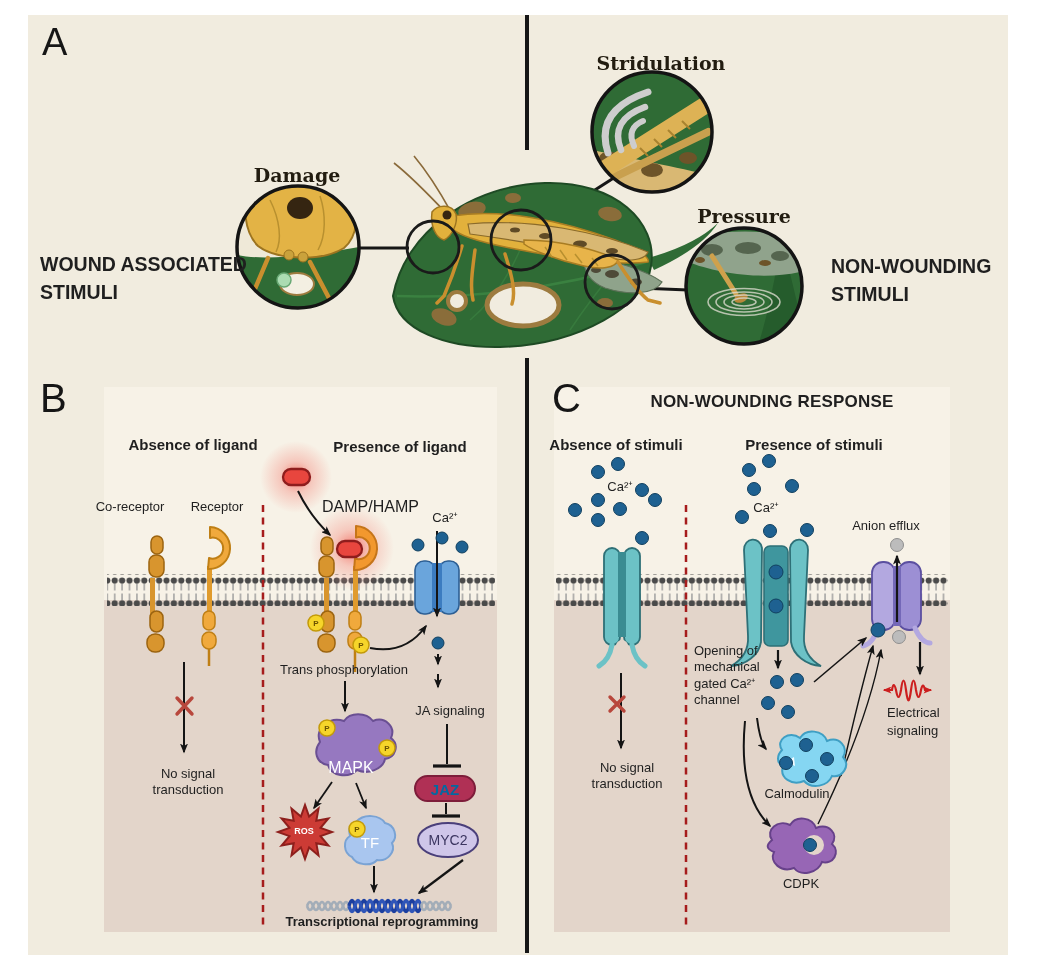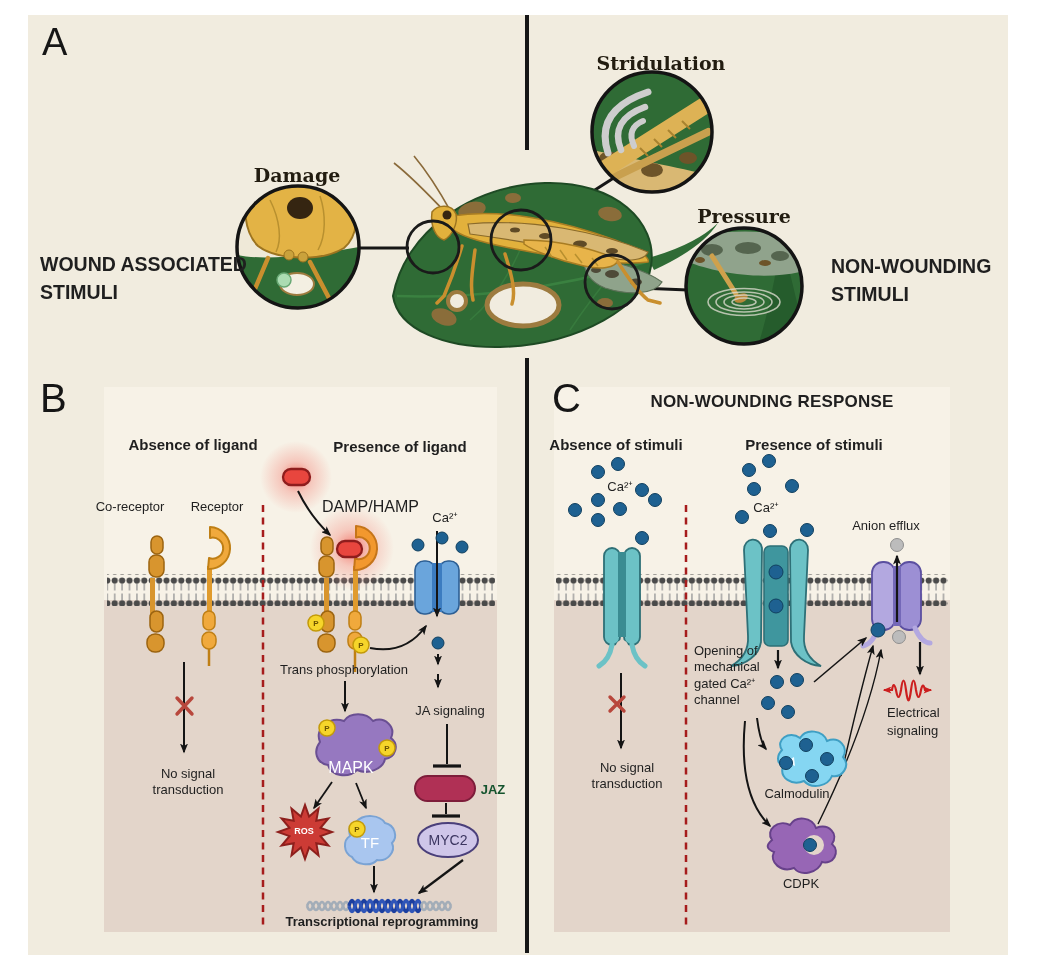--- a/index.html
+++ b/index.html
@@ -365,21 +365,21 @@
   <div class="lbl ctr" style="left:217px;top:499px;">Receptor</div>
   <div class="lbl ctr" style="left:445px;top:510px;">Ca²⁺</div>
   <div class="lbl ctr" style="left:344px;top:662px;">Trans phosphorylation</div>
   <div class="lbl ctr" style="left:450px;top:703px;">JA signaling</div>
   <div class="lbl ctr wrapped" style="left:188px;top:766px;width:115px;">No signal transduction</div>
   <div class="lbl ctr" style="left:382px;top:914px;font-weight:bold;">Transcriptional reprogramming</div>
 
   <div class="mol white-t" style="left:351px;top:748px;font-size:16px;margin-top:20px;">MAPK</div>
   <div class="mol white-t b" style="left:304px;top:831px;font-size:9px;">ROS</div>
   <div class="mol white-t" style="left:370px;top:842px;font-size:15px;">TF</div>
-  <div class="mol b" style="left:445px;top:789px;font-size:13px;color:#14532d;margin-left:48px;">JAZ</div>
+  <div class="mol b" style="left:445px;top:789px;font-size:15px;color:#0369a1;">JAZ</div>
   <div class="mol" style="left:448px;top:840px;font-size:14px;color:#3b3560;">MYC2</div>
   <div class="mol p-lbl" style="left:316px;top:623px;">P</div>
   <div class="mol p-lbl" style="left:361px;top:645px;">P</div>
   <div class="mol p-lbl" style="left:327px;top:728px;">P</div>
   <div class="mol p-lbl" style="left:387px;top:748px;">P</div>
   <div class="mol p-lbl" style="left:357px;top:829px;">P</div>
 
   <div class="lbl panel-letter" style="left:552px;top:374px;">C</div>
   <div class="lbl sec-title ctr" style="left:772px;top:392px;">NON-WOUNDING RESPONSE</div>
   <div class="lbl sub-hd ctr" style="left:616px;top:436px;">Absence of stimuli</div>

